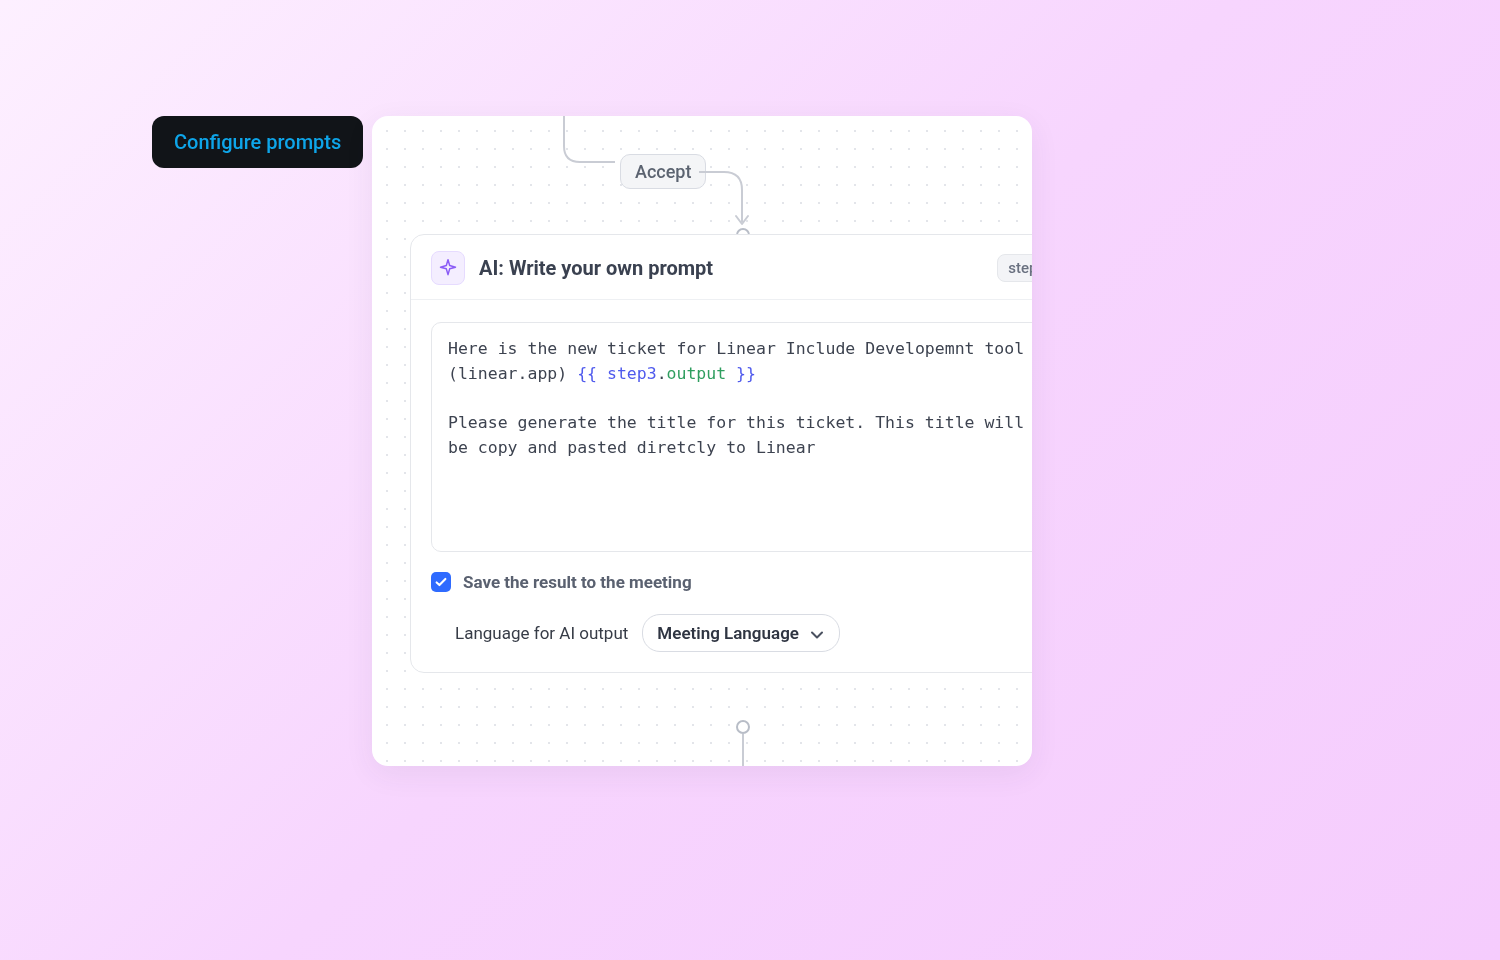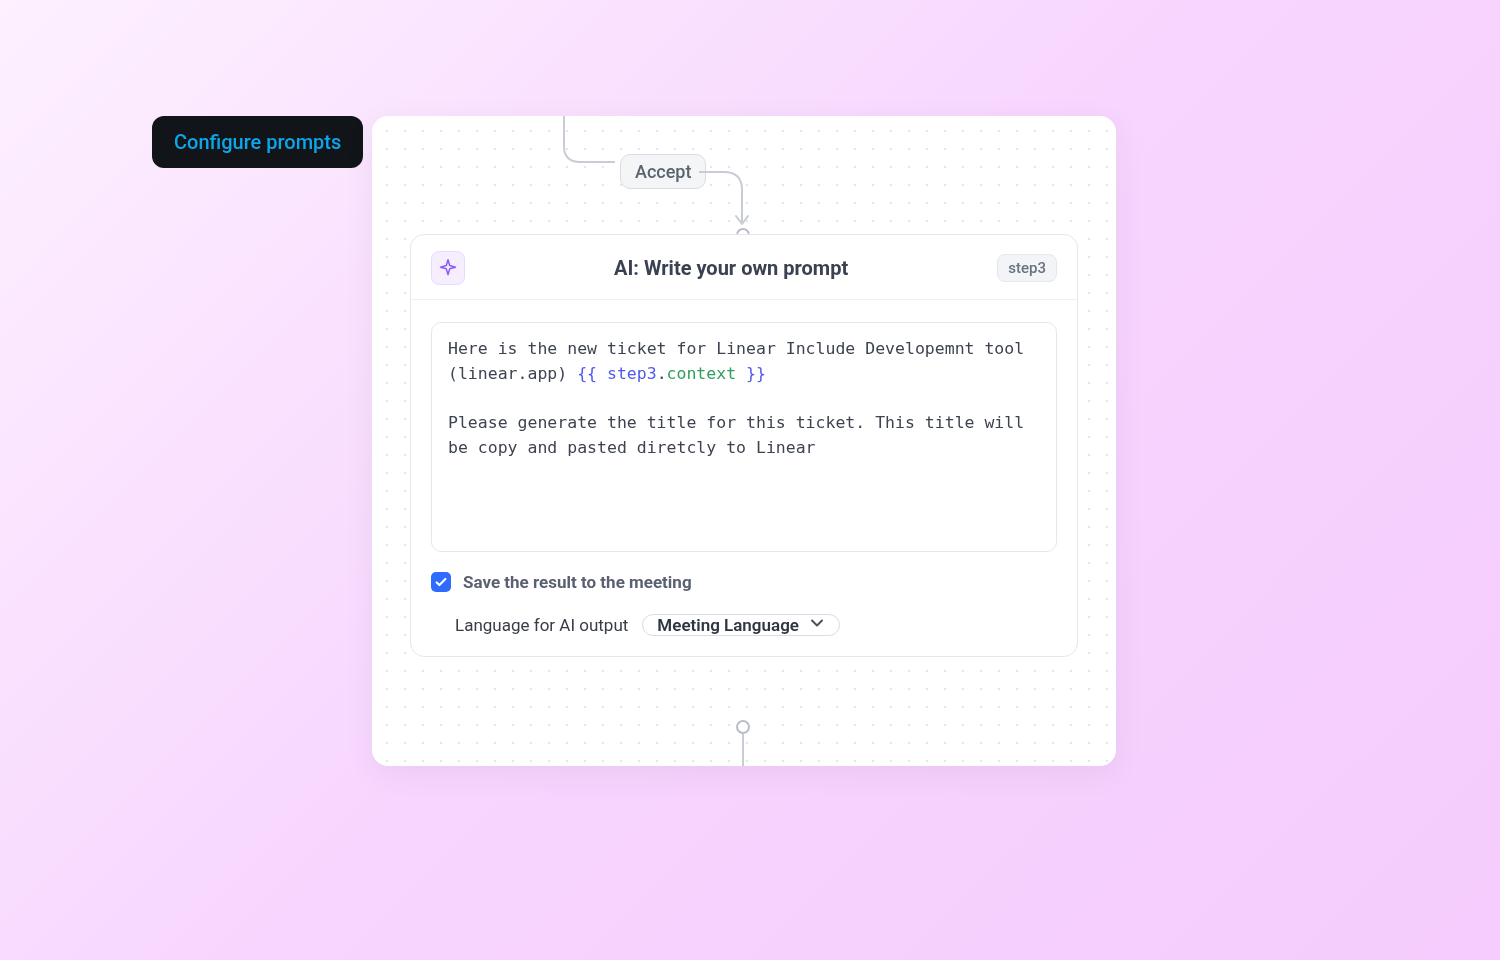--- a/index.html
+++ b/index.html
@@ -22,21 +22,21 @@
     font-size: 20px;
     font-weight: 500;
     line-height: 1.2;
   }
 
   
   .canvas {
     position: absolute;
     left: 372px;
     top: 116px;
-    width: 744px;
+    width: 660px;
     height: 650px;
     background: #FFFFFF;
     border-radius: 16px;
     box-shadow: 0 8px 30px rgba(50,50,80,0.07);
     overflow: hidden;
   }
   .dotgrid {
     position: absolute;
     inset: 0;
     background-image: radial-gradient(#E3E5EA 1.2px, transparent 1.2px);
@@ -85,21 +85,20 @@
     border: 1px solid #E5E7EB;
     border-radius: 14px;
     padding: 0;
   }
   .card-header {
     display: flex;
     align-items: center;
     padding: 16px 20px 14px 20px;
     border-bottom: 1px solid #EEF0F3;
     gap: 14px;
-    text-align: center;
   }
   .ai-icon-wrap {
     width: 34px; height: 34px;
     background: #F4EEFF;
     border: 1px solid #E6DBFF;
     border-radius: 8px;
     display: flex; align-items: center; justify-content: center;
   }
   .ai-icon-wrap svg { width: 20px; height: 20px; }
   .card-title {
@@ -166,25 +165,25 @@
     gap: 14px;
     margin-top: 22px;
     margin-left: 24px;
   }
   .lang-label {
     font-size: 17px;
     color: #373C47;
   }
   .lang-select {
     display: flex;
-    align-items: flex-start;
+    align-items: flex-end;
     gap: 10px;
     border: 1px solid #D9DCE3;
     border-radius: 18px;
-    padding: 0 14px;
+    padding: 8px 14px;
     font-size: 17px;
     font-weight: 600;
     color: #2F3542;
     background: #FFFFFF;
   }
   .lang-select svg { width: 16px; height: 16px; }
 
   .conn-bottom {
     position: absolute;
     left: 370px; top: 618px;
@@ -218,21 +217,21 @@
         <svg viewBox="0 0 24 24" fill="none">
           <path d="M12 2 L14 9 L21 11 L14 13 L12 20 L10 13 L3 11 L10 9 Z" stroke="#8B5CF6" stroke-width="1.8" stroke-linejoin="round" fill="none"></path>
         </svg>
       </div>
       <div class="card-title">AI: Write your own prompt</div>
       <div class="step-badge">step3</div>
     </div>
 
     <div class="card-body">
 
-      <div class="prompt-box"><span>Here is the new ticket for Linear Include Developemnt tool (linear.app) </span><span class="tok-brace">{{ </span><span class="tok-step">step3</span><span class="tok-dot">.</span><span class="tok-out">context</span><span class="tok-brace"> }}</span>
+      <div class="prompt-box"><span>Here is the new ticket for Linear Include Developemnt tool (linear.app) </span><span class="tok-brace">{{ </span><span class="tok-step">step3</span><span class="tok-dot">.</span><span class="tok-out">output</span><span class="tok-brace"> }}</span>
 
 <span>Please generate the title for this ticket. This title will be copy and pasted diretcly to Linear</span></div>
 
       <div class="chk-row">
         <div class="chk">
           <svg viewBox="0 0 16 16">
               <path d="M3 8.5 L6.2 11.5 L13 4.5" stroke="#FFFFFF" stroke-width="2.4" fill="none" stroke-linecap="round" stroke-linejoin="round"></path>
             </svg>
         </div>
         <span>Save the result to the meeting</span>

